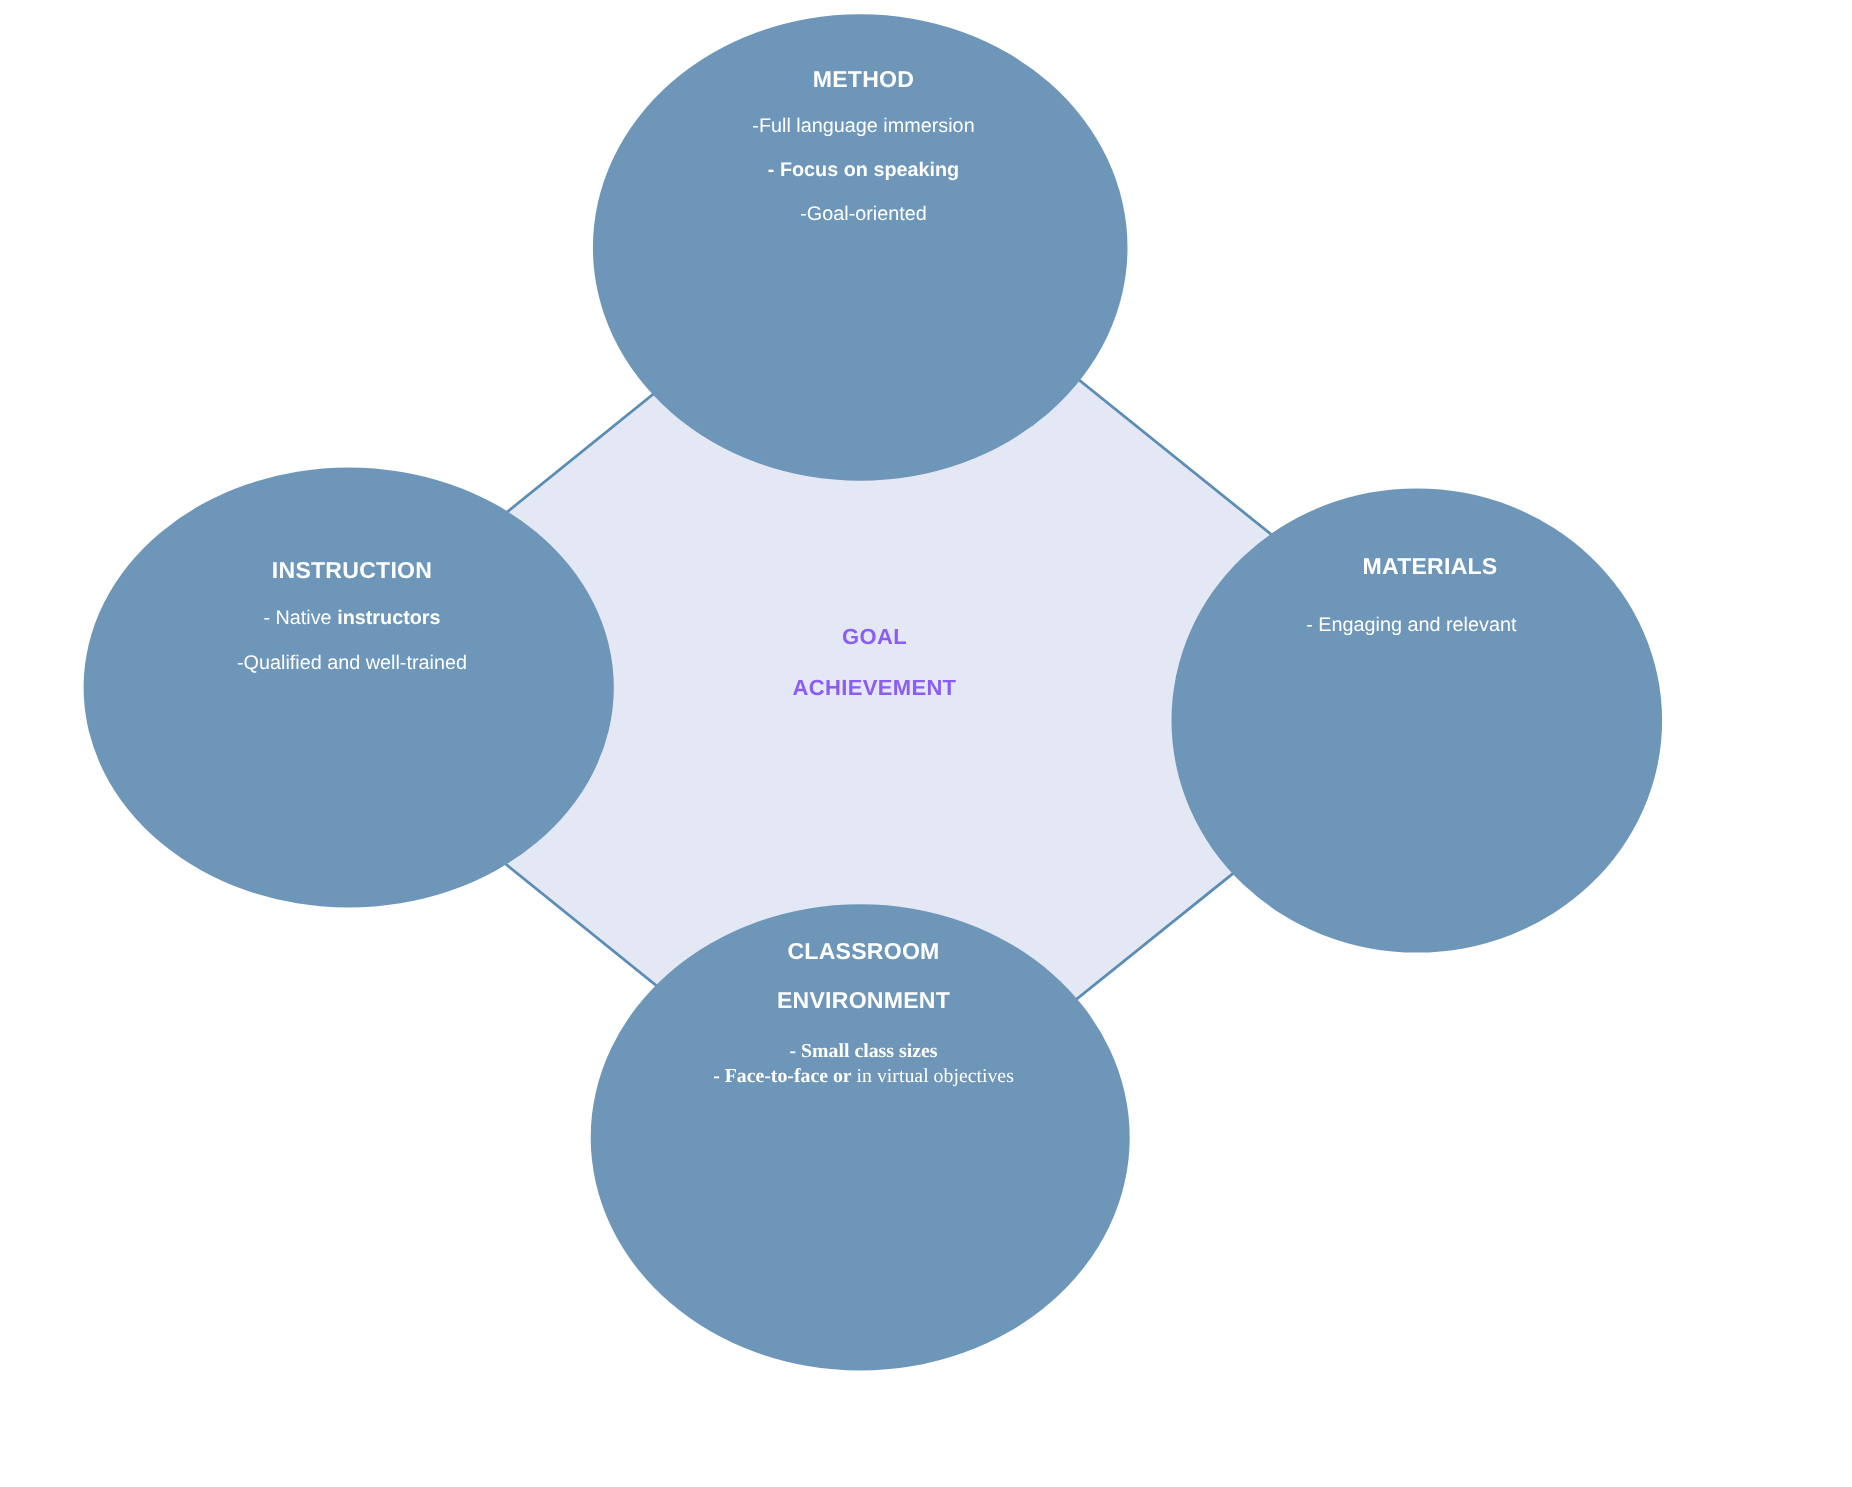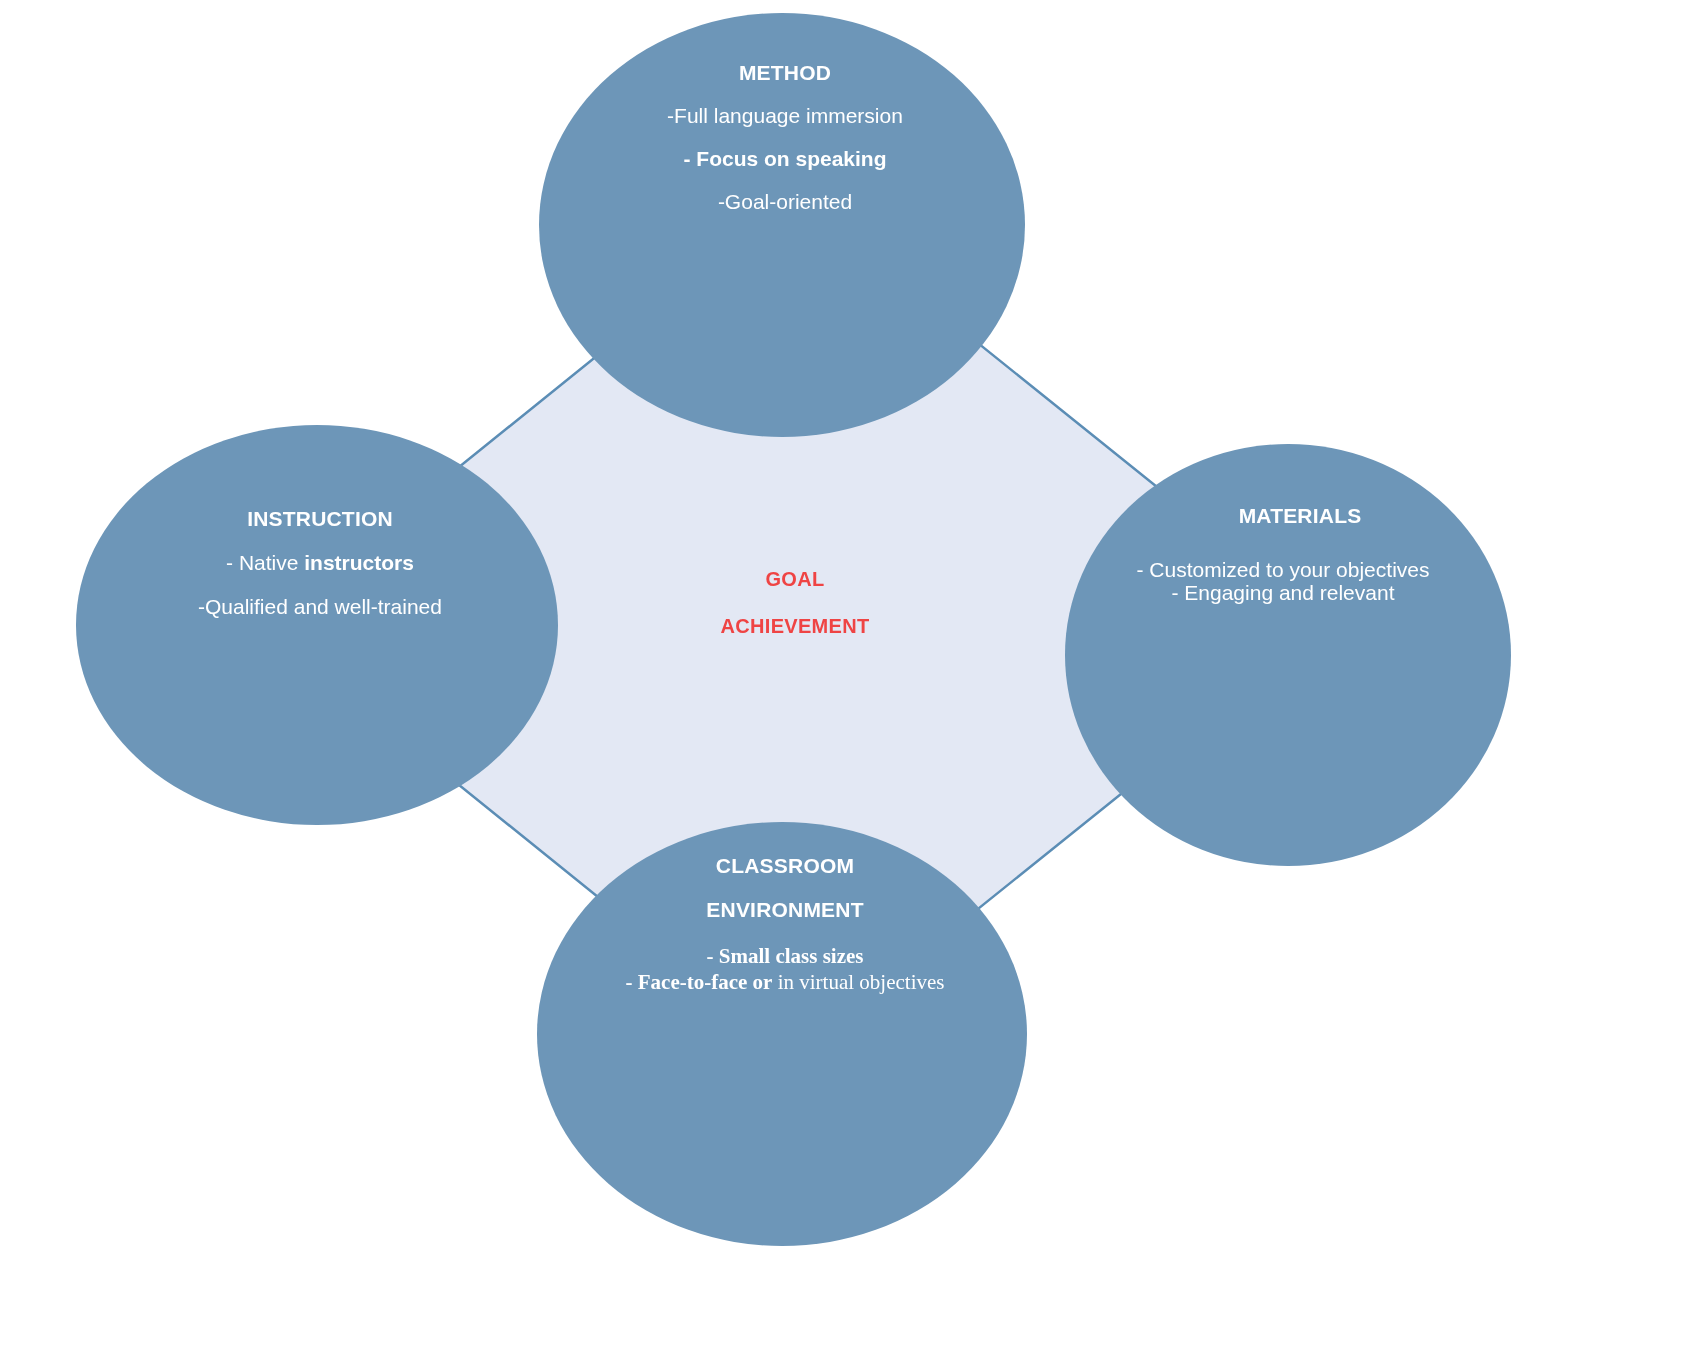--- a/index.html
+++ b/index.html
@@ -36,21 +36,21 @@
   .node-title {
     font-weight: bold;
     font-size: 21px;
     letter-spacing: 0.2px;
     display: block;
   }
   .node-title.second-line {
     margin-top: 23px;
   }
   .node-line {
-    font-size: 21px;
+    font-size: 18px;
     display: block;
     font-weight: normal;
   }
   .node-line.b {
     font-weight: bold;
   }
 
   
   #node-method {
     left: 540px;
@@ -96,21 +96,21 @@
   #node-classroom .cls-lines .node-line { margin-top: 5px; }
   #node-classroom .cls-lines .node-line:first-child { margin-top: 0; }
 
   
   #node-goal {
     position: absolute;
     left: 645px;
     top: 568px;
     width: 300px;
     text-align: center;
-    color: #ef4444;
+    color: #8b5cf6;
     pointer-events: none;
   }
   #node-goal .goal-line {
     display: block;
     font-weight: bold;
     font-size: 20px;
     letter-spacing: 0.3px;
   }
   #node-goal .goal-line.achievement {
     margin-top: 24px;
@@ -140,21 +140,20 @@
 
   <div class="node-text" id="node-instruction">
     <span class="node-title">INSTRUCTION</span>
     <span class="node-line"><span>- Native </span><b>instructors</b></span>
     <span class="node-line">-Qualified and  well-trained</span>
   </div>
 
   <div class="node-text" id="node-materials">
     <span class="node-title">MATERIALS</span>
     <span class="mat-lines">
-      <span class="node-line">- Customized to your objectives</span>
       <span class="node-line">- Engaging and relevant</span>
     </span>
   </div>
 
   <div class="node-text" id="node-classroom">
     <span class="node-title">CLASSROOM</span>
     <span class="node-title second-line">ENVIRONMENT</span>
     <span class="cls-lines">
       <span class="node-line b">- Small class sizes</span>
       <span class="node-line"><b>- Face-to-face or</b><span> in virtual objectives</span></span>

